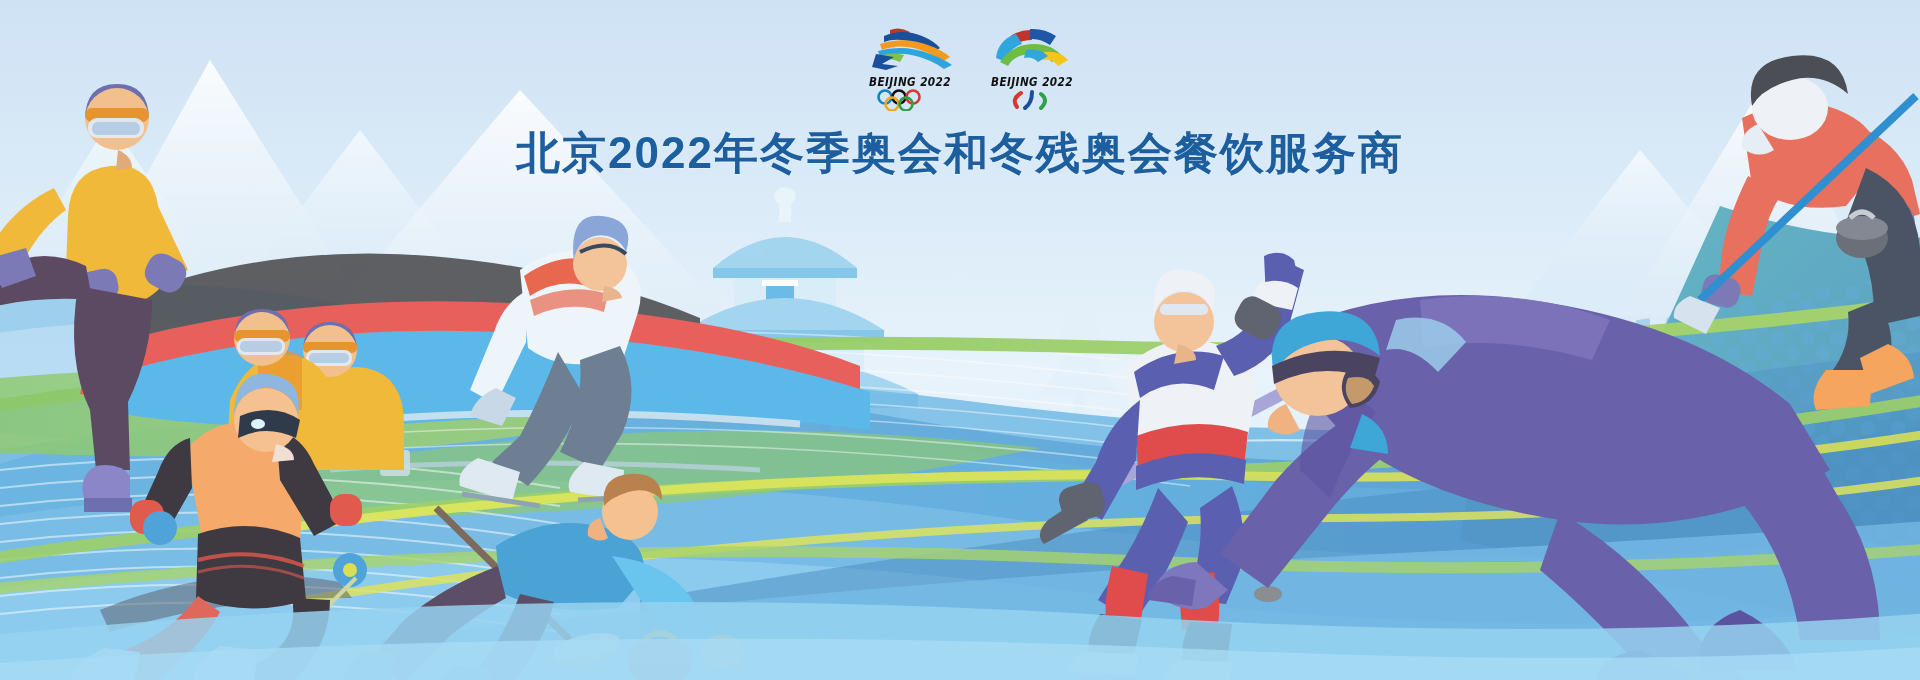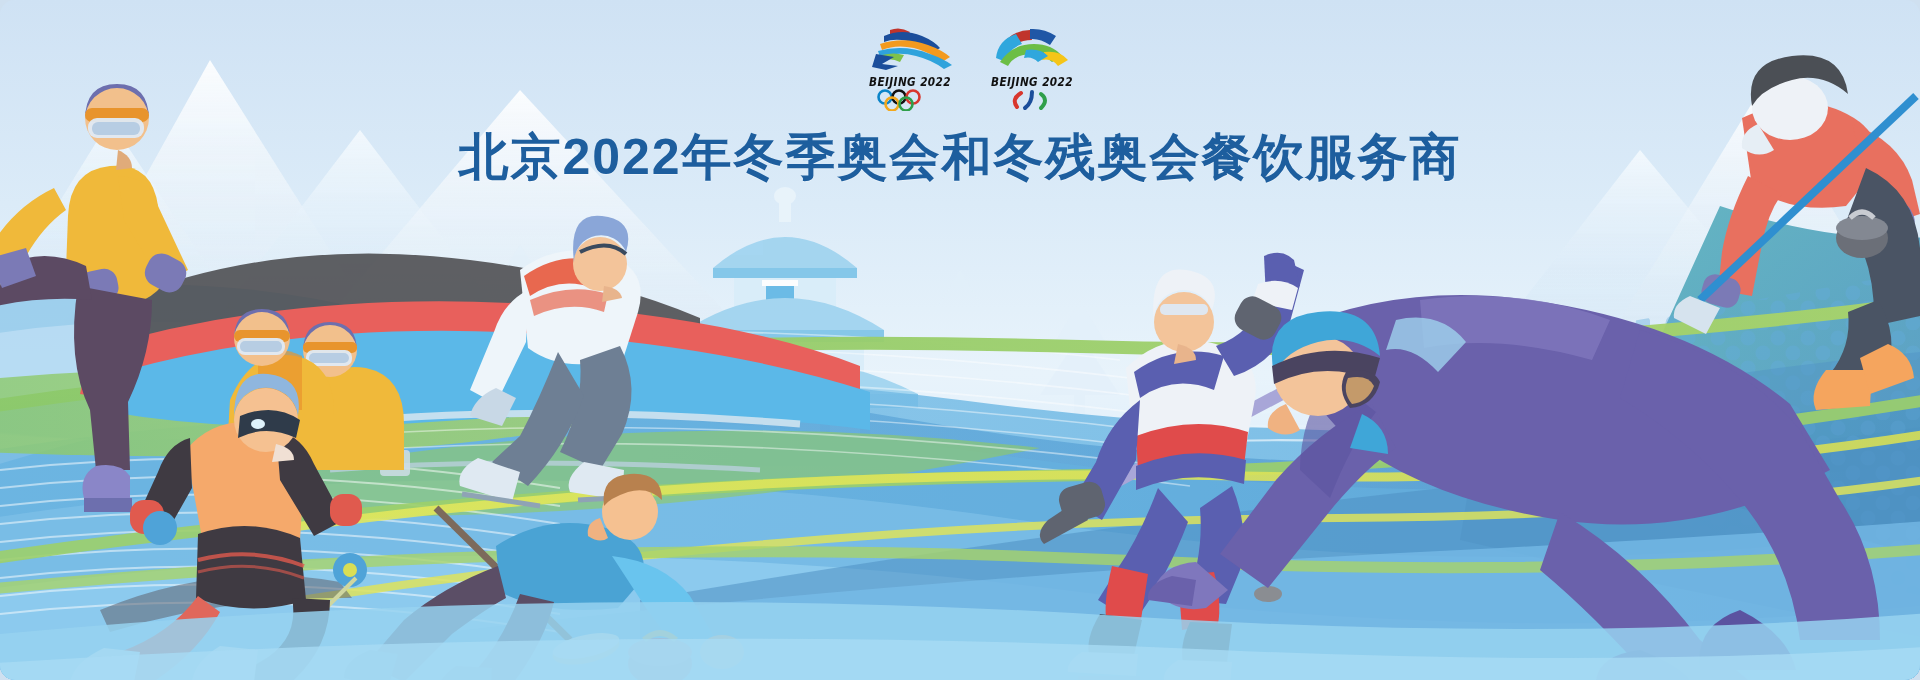--- a/index.html
+++ b/index.html
@@ -1,39 +1,38 @@
 <!DOCTYPE html>
 <html><head>
 <meta charset="utf-8">
 <style>
   html,body{margin:0;padding:0;background:#cfe0f0;}
   #banner{
     position:relative;width:1920px;height:680px;overflow:hidden;
     font-family:"Liberation Sans","DejaVu Sans",sans-serif;
     background:linear-gradient(180deg,#cfe2f4 0%,#d7e8f7 28%,#e4f0fa 52%,#dfeefb 70%,#cfe6f8 100%);
-    border-radius:15px;
   }
   #banner svg.layer{position:absolute;left:0;top:0;width:1920px;height:680px;}
 
   
   .emblems{position:absolute;left:860px;top:24px;width:230px;height:96px;display:flex;gap:22px;align-items:flex-start;}
   .emblem{width:100px;height:96px;position:relative;}
   .emblem .mark{width:100px;height:46px;}
   .emblem .wordmark{
     text-align:center;font-family:"DejaVu Sans",sans-serif;font-style:italic;font-weight:700;
     font-size:10.5px;letter-spacing:.4px;color:#111;margin-top:2px;
     transform:scaleY(1.12);
   }
   .emblem .rings{display:block;margin:1px auto 0;}
 
   
   .title{
     position:absolute;left:0;top:124px;width:1920px;text-align:center;
     font-family:"Liberation Sans","DejaVu Sans",sans-serif;
-    font-weight:700;font-size:50px;letter-spacing:2px;color:#1d5e9e;
+    font-weight:700;font-size:44px;letter-spacing:2px;color:#1d5e9e;
     text-shadow:0 1px 0 rgba(255,255,255,.35);
     white-space:nowrap;
   }
 </style>
 </head>
 <body>
 
 <div id="banner">
 
   <svg class="layer" viewBox="0 0 1920 680" preserveAspectRatio="none">

